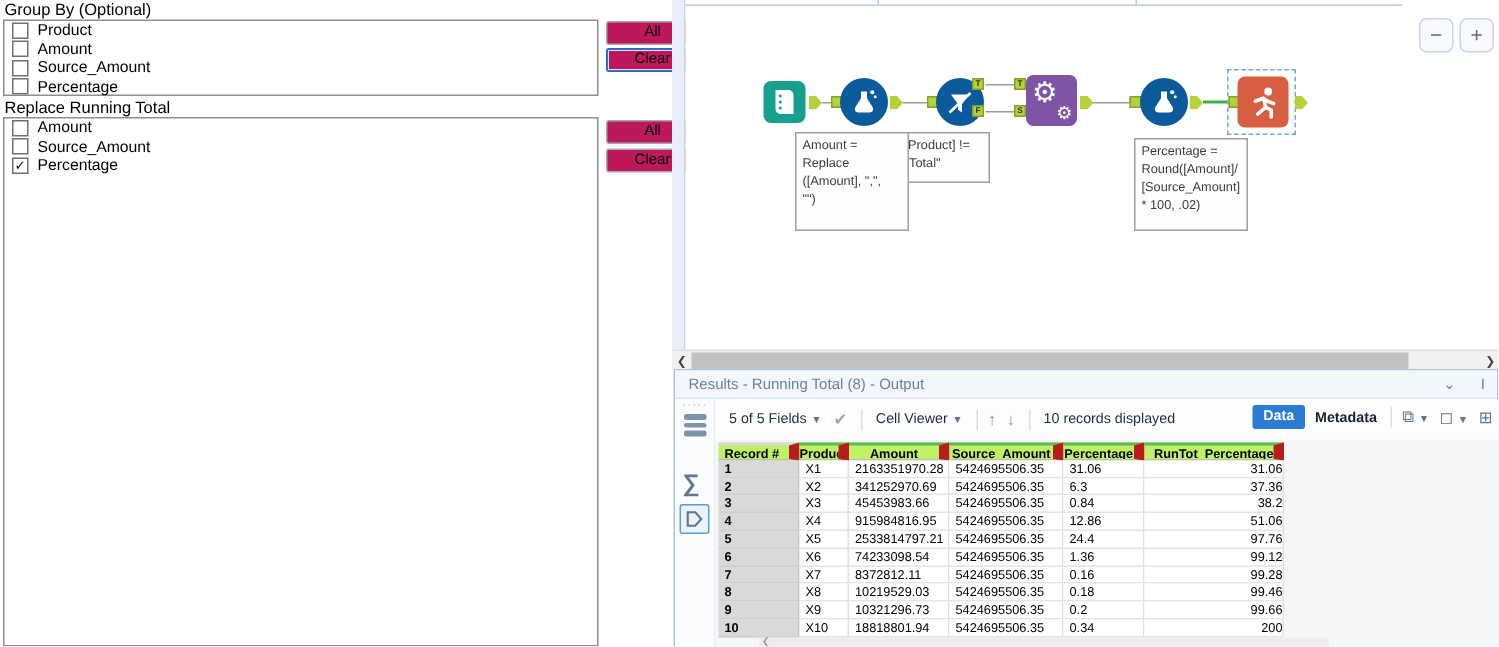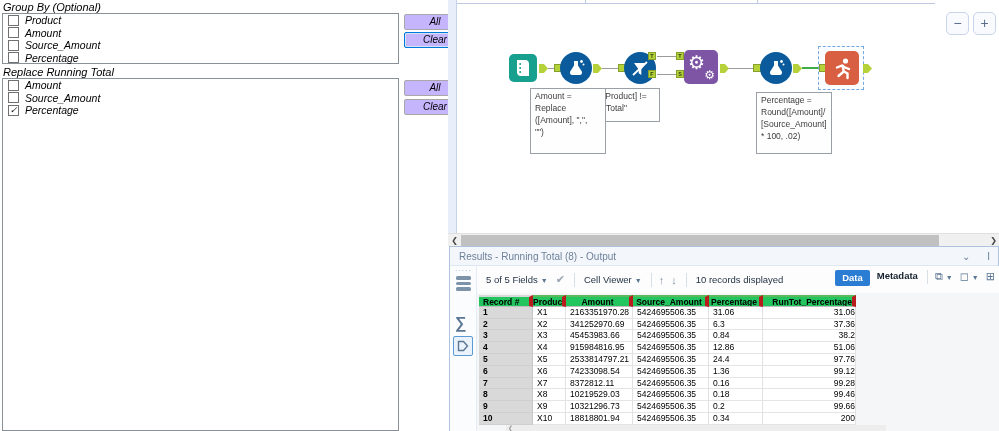--- a/index.html
+++ b/index.html
@@ -2,28 +2,28 @@
 <html><head>
 <meta charset="utf-8">
 <style>
   * { margin:0; padding:0; box-sizing:border-box; }
   html,body { background:#fff; }
   .root {
     position:relative; width:999px; height:431px; overflow:hidden;
     font-family:"Liberation Sans", sans-serif; background:#fff; color:#000;
   }
   
-  .config { position:absolute; left:0; top:0; width:448px; height:431px; background:#fff;font-style:italic; }
+  .config { position:absolute; left:0; top:0; width:448px; height:431px; background:#fff; }
   .cfg-label { position:absolute; font-size:11px; color:#000; }
   .listbox { position:absolute; background:#fff; border:1px solid #8a9097; }
   .lb-item { display:flex; align-items:center; height:12.5px; padding-left:5px; }
   .cbx { width:11px; height:11px; border:1px solid #707070; background:#fff; margin-right:6px;
          font-size:9px; line-height:9px; text-align:center; color:#1a1a1a; flex:0 0 auto; }
   .lb-item .txt { font-size:10.5px; line-height:12px; }
-  .btn { position:absolute; width:62px; height:16px; background:#c4b5fd; border:1px solid #a8a8a8;
+  .btn { position:absolute; width:62px; height:16px; background:#be185d; border:1px solid #a8a8a8;
          border-radius:2px; font-size:10px; text-align:center; line-height:14px; }
   .btn.focused { border:1px solid #0078d7; box-shadow:inset 0 0 0 1px #cfe4f7; }
   
   .splitter { position:absolute; left:448px; top:0; width:9px; height:233px; background:#e9effa; border-right:1px solid #c6d2e8; }
   
   .canvas { position:absolute; left:457px; top:0; width:542px; height:233px; background:#fff; }
   .tabline { position:absolute; left:0; top:3px; width:478px; height:1px; background:#bcc9e0; }
   .tabtick { position:absolute; top:0; width:1px; height:4px; background:#bcc9e0; }
   .zoombtn { position:absolute; width:23px; height:23px; border:1px solid #c9d4e8; border-radius:5px;
              background:#f8fafd; color:#5a6b8c; font-size:14px; text-align:center; line-height:21px; }
@@ -56,31 +56,31 @@
   .anchor-ico { position:absolute; left:3px; top:70px; width:20px; height:20px; border:1.5px solid #5b9bd5;
                 background:#eaf3fc; border-radius:2px; display:flex; align-items:center; justify-content:center; }
   
   .res-toolbar { position:absolute; left:27px; top:19px; width:522px; height:27px; background:#fdfdfe;
                  display:flex; align-items:center; font-size:9.5px; color:#1d2d3e; }
   .tb-item { margin-left:9px; white-space:nowrap; }
   .caret { font-size:7px; color:#5c7794; margin-left:3px; }
   .tb-sep { width:1px; height:14px; background:#d7dfe8; margin-left:9px; }
   .tb-check { color:#9aa5b1; font-size:11px; margin-left:8px; }
   .tb-arrow { color:#7f93a8; font-size:11px; margin-left:7px; }
-  .tb-right { position:absolute; right:4px; top:4px; display:flex; align-items:flex-start; }
+  .tb-right { position:absolute; right:4px; top:4px; display:flex; align-items:center; }
   .data-btn { background:#2b7cd3; color:#fff; font-weight:bold; font-size:9.5px; padding:2px 7px 3px; border-radius:2px; }
   .meta-btn { color:#16212e; font-weight:bold; font-size:9.5px; margin-left:7px; }
   .tb-ico { color:#5c7794; font-size:11px; margin-left:7px; }
   
   .tablewrap { position:absolute; left:27px; top:46px; width:522px; height:139px; background:#f5f6f7; overflow:hidden; }
   .tbl { position:absolute; left:2px; top:2px; }
   .tr { display:flex; }
   .td, .th { flex:0 0 auto; height:11.8px; font-size:8.5px; line-height:11.5px; padding-left:4px;
              border-right:1px solid #e1e1e1; border-bottom:1px solid #e4e4e4; background:#fff; overflow:hidden; white-space:nowrap; }
-  .th { background:#22c55e; font-weight:bold; border-right:4px solid #b91c1c; border-bottom:1px solid #bdbdbd;
+  .th { background:#bef264; font-weight:bold; border-right:7px solid #b91c1c; border-bottom:1px solid #bdbdbd;
         border-top:2px solid #5cb85c; text-align:center; padding-left:0; }
   .th.first { border-top:2px solid #d9d9d9; text-align:left; padding-left:4px; }
   .td.rowhead { background:#d9d9d9; font-weight:bold; border-right:1px solid #c6c6c6; border-bottom:1px solid #cfcfcf; }
   .c0{width:54px;} .c1{width:33px;} .c2{width:67px;} .c3{width:76px;} .c4{width:54px;} .c5{width:93px;text-align:right;}
   .tbl-hscroll { position:absolute; left:29px; bottom:0px; width:380px; height:7px; background:#ededed; }
   .tbl-hscroll .a { position:absolute; left:2px; top:0; font-size:6px; color:#9a9a9a; line-height:7px; }
   svg { display:block; }
 </style>
 </head>
 <body>

